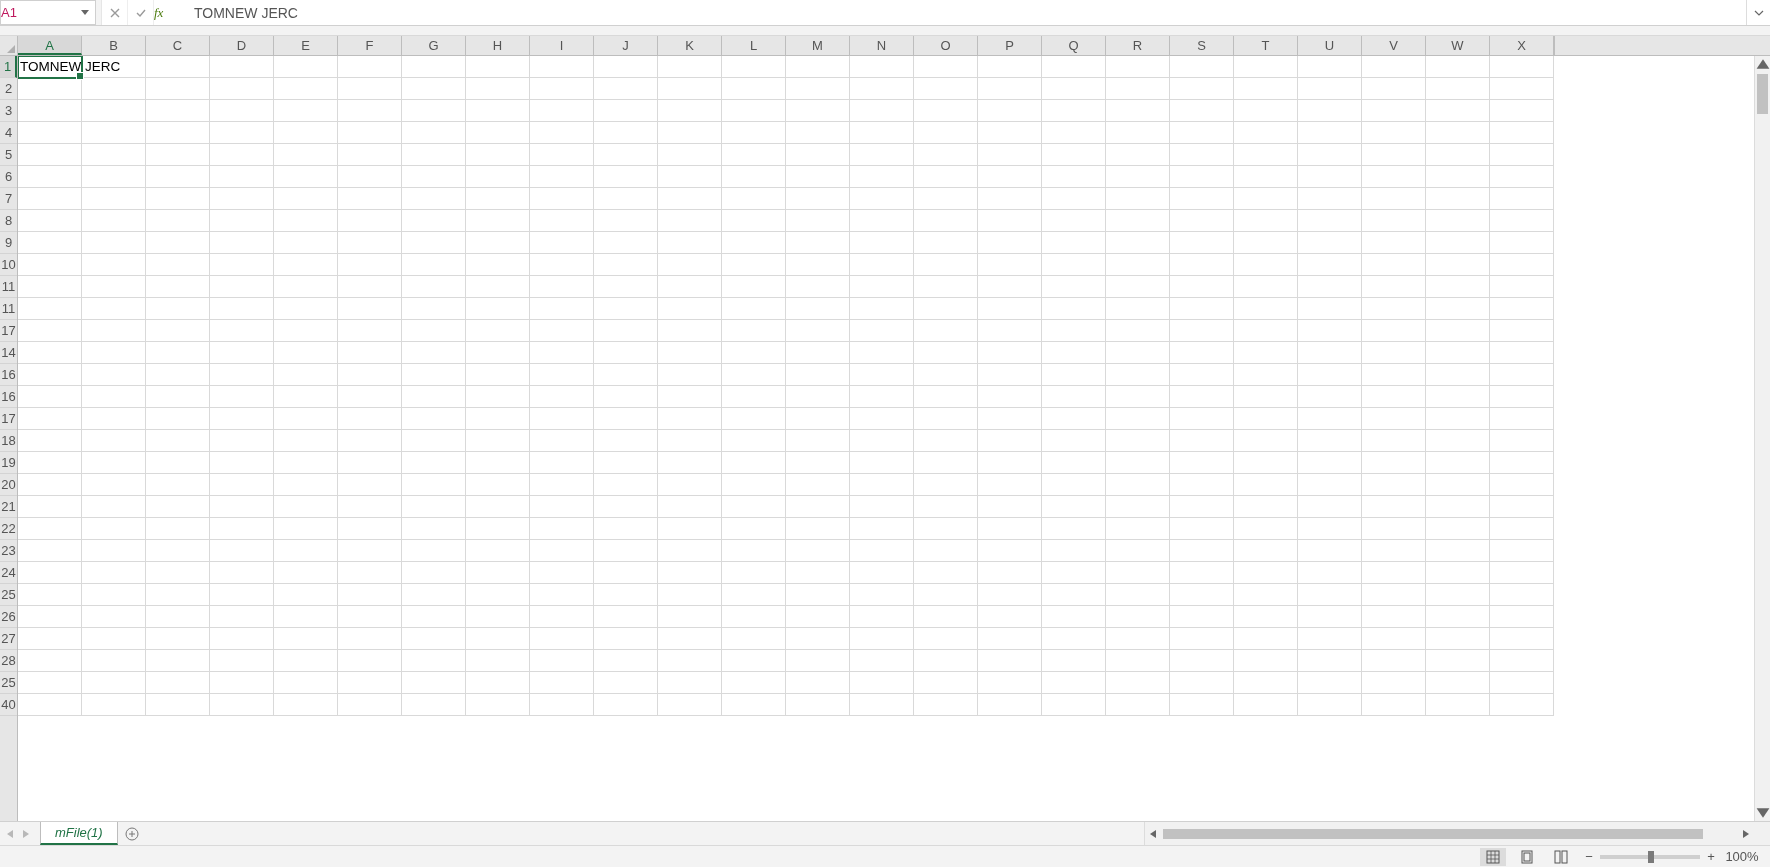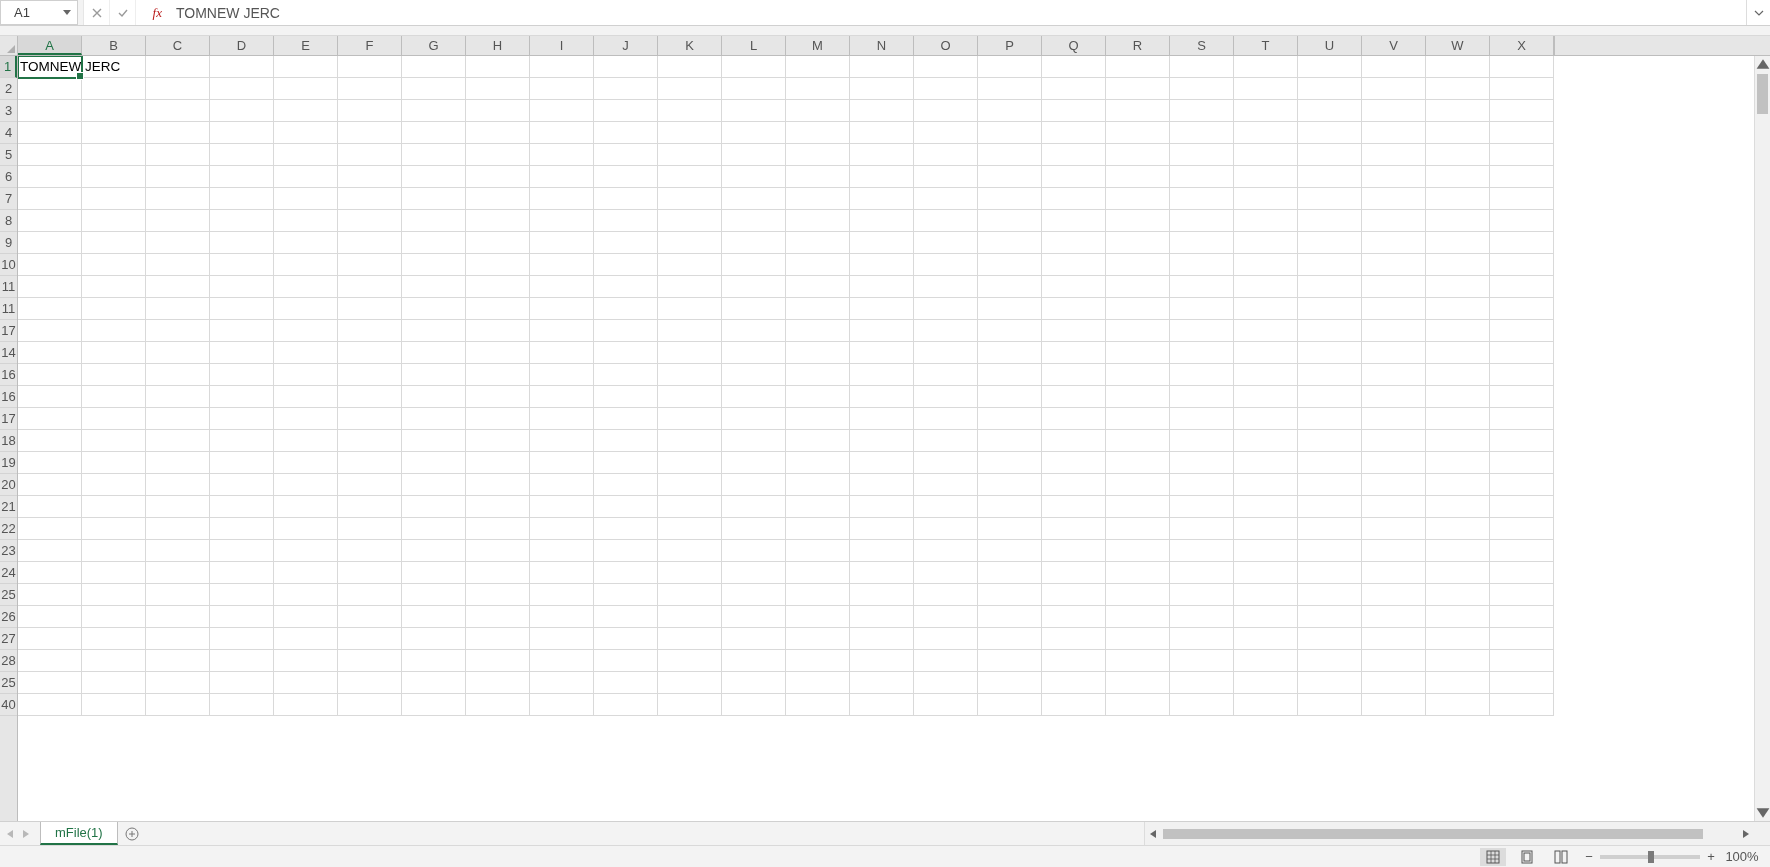--- a/index.html
+++ b/index.html
@@ -14,29 +14,29 @@
   }
   
   .formula-row {
     display: flex;
     align-items: stretch;
     height: 26px;
     border-bottom: 1px solid #d0d0d0;
     background: #ffffff;
   }
   .name-box {
-    width: 78px;
+    width: 96px;
     height: 100%;
     display: flex;
     align-items: center;
-    padding-left: 13px;
+    padding-left: 0;
     background: #ffffff;
     border: 1px solid #cfcfcf;
     font-size: 13px;
-    color: #404040;
+    color: #be185d;
     position: relative;
   }
   .name-box .caret {
     margin-left: auto;
     margin-right: 6px;
     width: 0; height: 0;
     border-left: 4px solid transparent;
     border-right: 4px solid transparent;
     border-top: 5px solid #666;
   }
@@ -53,22 +53,22 @@
     justify-content: center;
     color: #9a9a9a;
     border-right: 1px solid #eee;
     font-size: 13px;
   }
   .fbar-btn svg { width: 12px; height: 12px; }
   .fx-label {
     font-style: italic;
     font-family: "Times New Roman", serif;
     font-size: 13px;
-    color: #b91c1c;
-    display:flex;align-items:center;justify-content:flex-end;
+    color: #4d7c0f;
+    display:flex;align-items:center;justify-content:flex-start;
     width:26px;
   }
   .formula-input {
     flex: 1;
     height: 100%;
     border: none;
     outline: none;
     padding-left: 14px;
     font-size: 14px;
     color: #555;
@@ -219,20 +219,21 @@
   }
 
   
   .tabs-bar{
     height:24px;
     display:flex;
     align-items:stretch;
     background:#f3f3f3;
     border-top:1px solid #d0d0d0;
     font-size:13px;
+    font-style:italic;
   }
   .tab-nav{
     display:flex;
     align-items:center;
     padding:0 6px;
     gap:8px;
     color:#b8b8b8;
   }
   .tab-nav span{display:inline-flex;}
   .sheet-tab{

